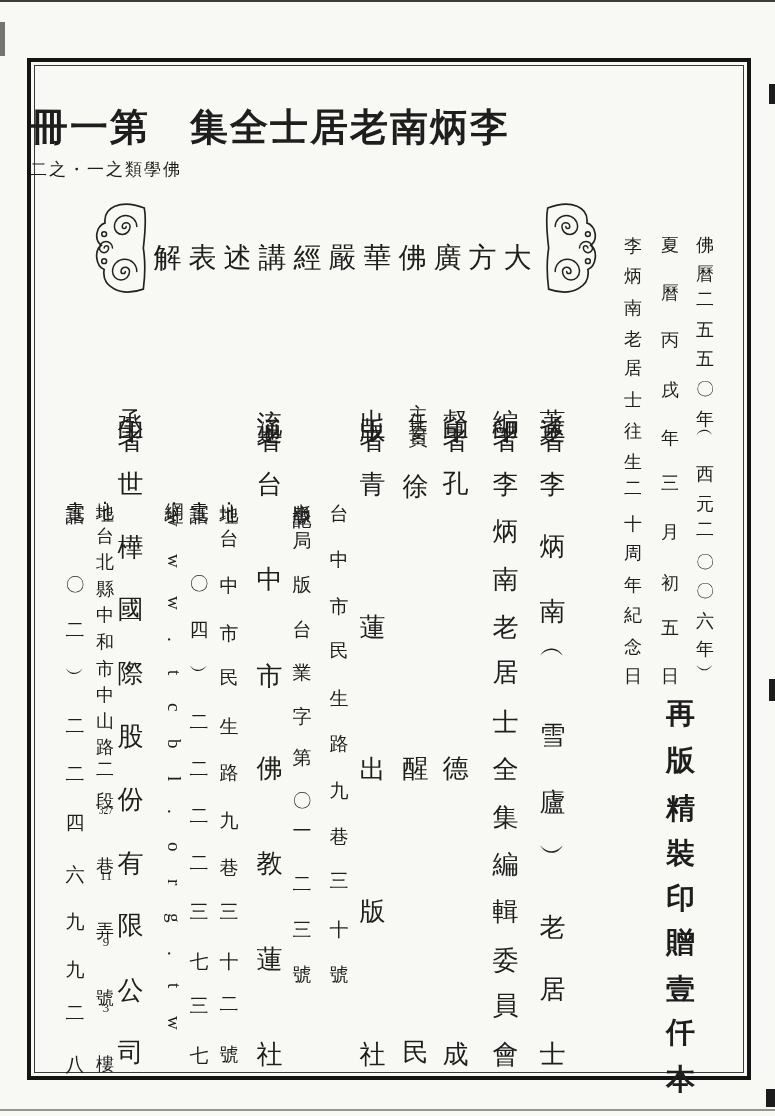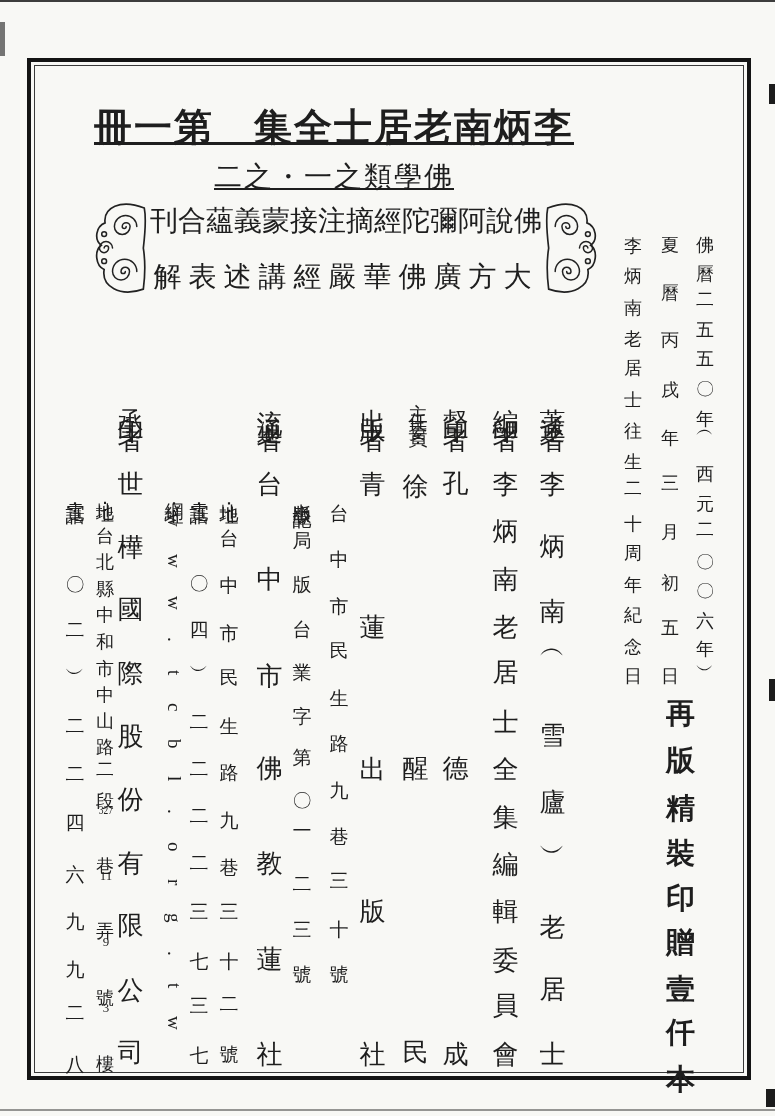--- a/index.html
+++ b/index.html
@@ -4,23 +4,23 @@
 <style>
   html,body{margin:0;padding:0;}
   body{background:#dcdcda;font-family:"Liberation Serif","DejaVu Serif",serif;}
   .page{position:relative;width:775px;height:1116px;background:#f8f8f5;overflow:hidden;color:#1e1e1e;}
   
   .art{position:absolute;background:#1c1c1c;}
   
   .frame{position:absolute;left:27px;top:58px;width:716px;height:1014px;border:4px solid #141414;}
   .frame-inner{position:absolute;inset:3px;border:1px solid #3a3a3a;}
   
-  .band{position:absolute;left:14px;width:640px;text-align:center;text-decoration:underline;}
+  .band{position:absolute;left:30px;width:640px;text-align:left;}
   .title{top:102px;font-size:38px;font-weight:700;letter-spacing:2px;white-space:nowrap;}
-  .subtitle{top:158px;font-size:28px;letter-spacing:2px;}
+  .subtitle{top:158px;font-size:17px;letter-spacing:2px;}
   
   .cartouche{position:absolute;left:92px;top:198px;width:508px;height:102px;display:flex;align-items:center;justify-content:space-between;}
   .cart-text{flex:1;text-align:center;}
   .cart-line1{font-size:28px;letter-spacing:0px;white-space:nowrap;}
   .cart-line2{font-size:28px;letter-spacing:7px;margin-top:18px;white-space:nowrap;}
   .orn{flex:0 0 56px;height:100px;}
   .orn svg{display:block;}
   .orn.mir svg{transform:scaleX(-1);}
   
   .vcol{position:absolute;writing-mode:vertical-rl;text-orientation:mixed;display:flex;line-height:1;}
@@ -68,21 +68,20 @@
           <path d="M13 0 A13 13 0 1 0 -13 0 A9.1 9.1 0 1 0 5.2 0 A4.5 4.5 0 1 0 -3.9 0 A2.2 2.2 0 1 0 0.7 0"></path>
         </g>
         <g transform="translate(15,51)">
           <path d="M7 0 A7 7 0 1 0 -7 0 A4.9 4.9 0 1 0 2.8 0 A2.4 2.4 0 1 0 -2 0"></path>
         </g>
         <circle cx="13" cy="36" r="2.6"></circle>
         <circle cx="13" cy="65" r="2.6"></circle>
       </svg>
     </div>
     <div class="cart-text">
-      <div class="cart-line1">刊合蘊義蒙接注摘經陀彌阿說佛</div>
       <div class="cart-line2">解表述講經嚴華佛廣方大</div>
     </div>
     <div class="orn mir">
       <svg width="56" height="100" viewBox="0 0 60 104" fill="none" stroke="#222" stroke-width="1.6" stroke-linecap="round">
         <path d="M56 8 C30 -2 12 8 14 24 C4 28 2 42 10 48 C2 54 4 70 13 74 C10 92 30 104 55 95 C57 80 57 64 55 51 C57 34 58 18 56 8 Z" stroke-width="1.8"></path>
         <g transform="translate(36,28)">
           <path d="M12 0 A12 12 0 1 0 -12 0 A8.4 8.4 0 1 0 4.8 0 A4.2 4.2 0 1 0 -3.6 0 A2.1 2.1 0 1 0 0.6 0"></path>
         </g>
         <g transform="translate(35,76)">
           <path d="M13 0 A13 13 0 1 0 -13 0 A9.1 9.1 0 1 0 5.2 0 A4.5 4.5 0 1 0 -3.9 0 A2.2 2.2 0 1 0 0.7 0"></path>

